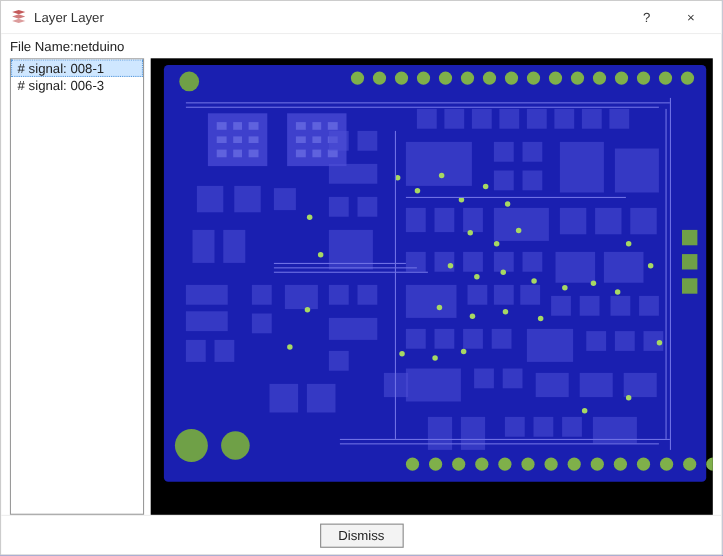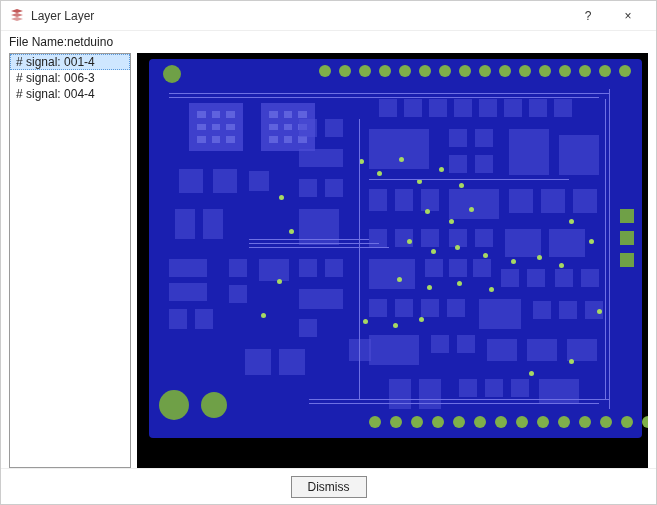--- a/index.html
+++ b/index.html
@@ -121,23 +121,22 @@
   <span class="win-btn">?</span>
   <span class="win-btn">×</span>
 </div>
 
 <div class="file-label">
   <span>File Name:</span><span>netduino</span>
 </div>
 
 <div class="main">
   <div class="signal-list">
-    <div class="item selected"># signal: 001-4</div>
+    <div class="item selected"># signal: 008-1</div>
     <div class="item"># signal: 006-3</div>
-    <div class="item"># signal: 004-4</div>
   </div>
 
   <div class="viewer">
     <div class="pcb">
 
       <div class="pad-row-top">
         <span class="pad"></span>
           <span class="pad"></span>
           <span class="pad"></span>
           <span class="pad"></span>

